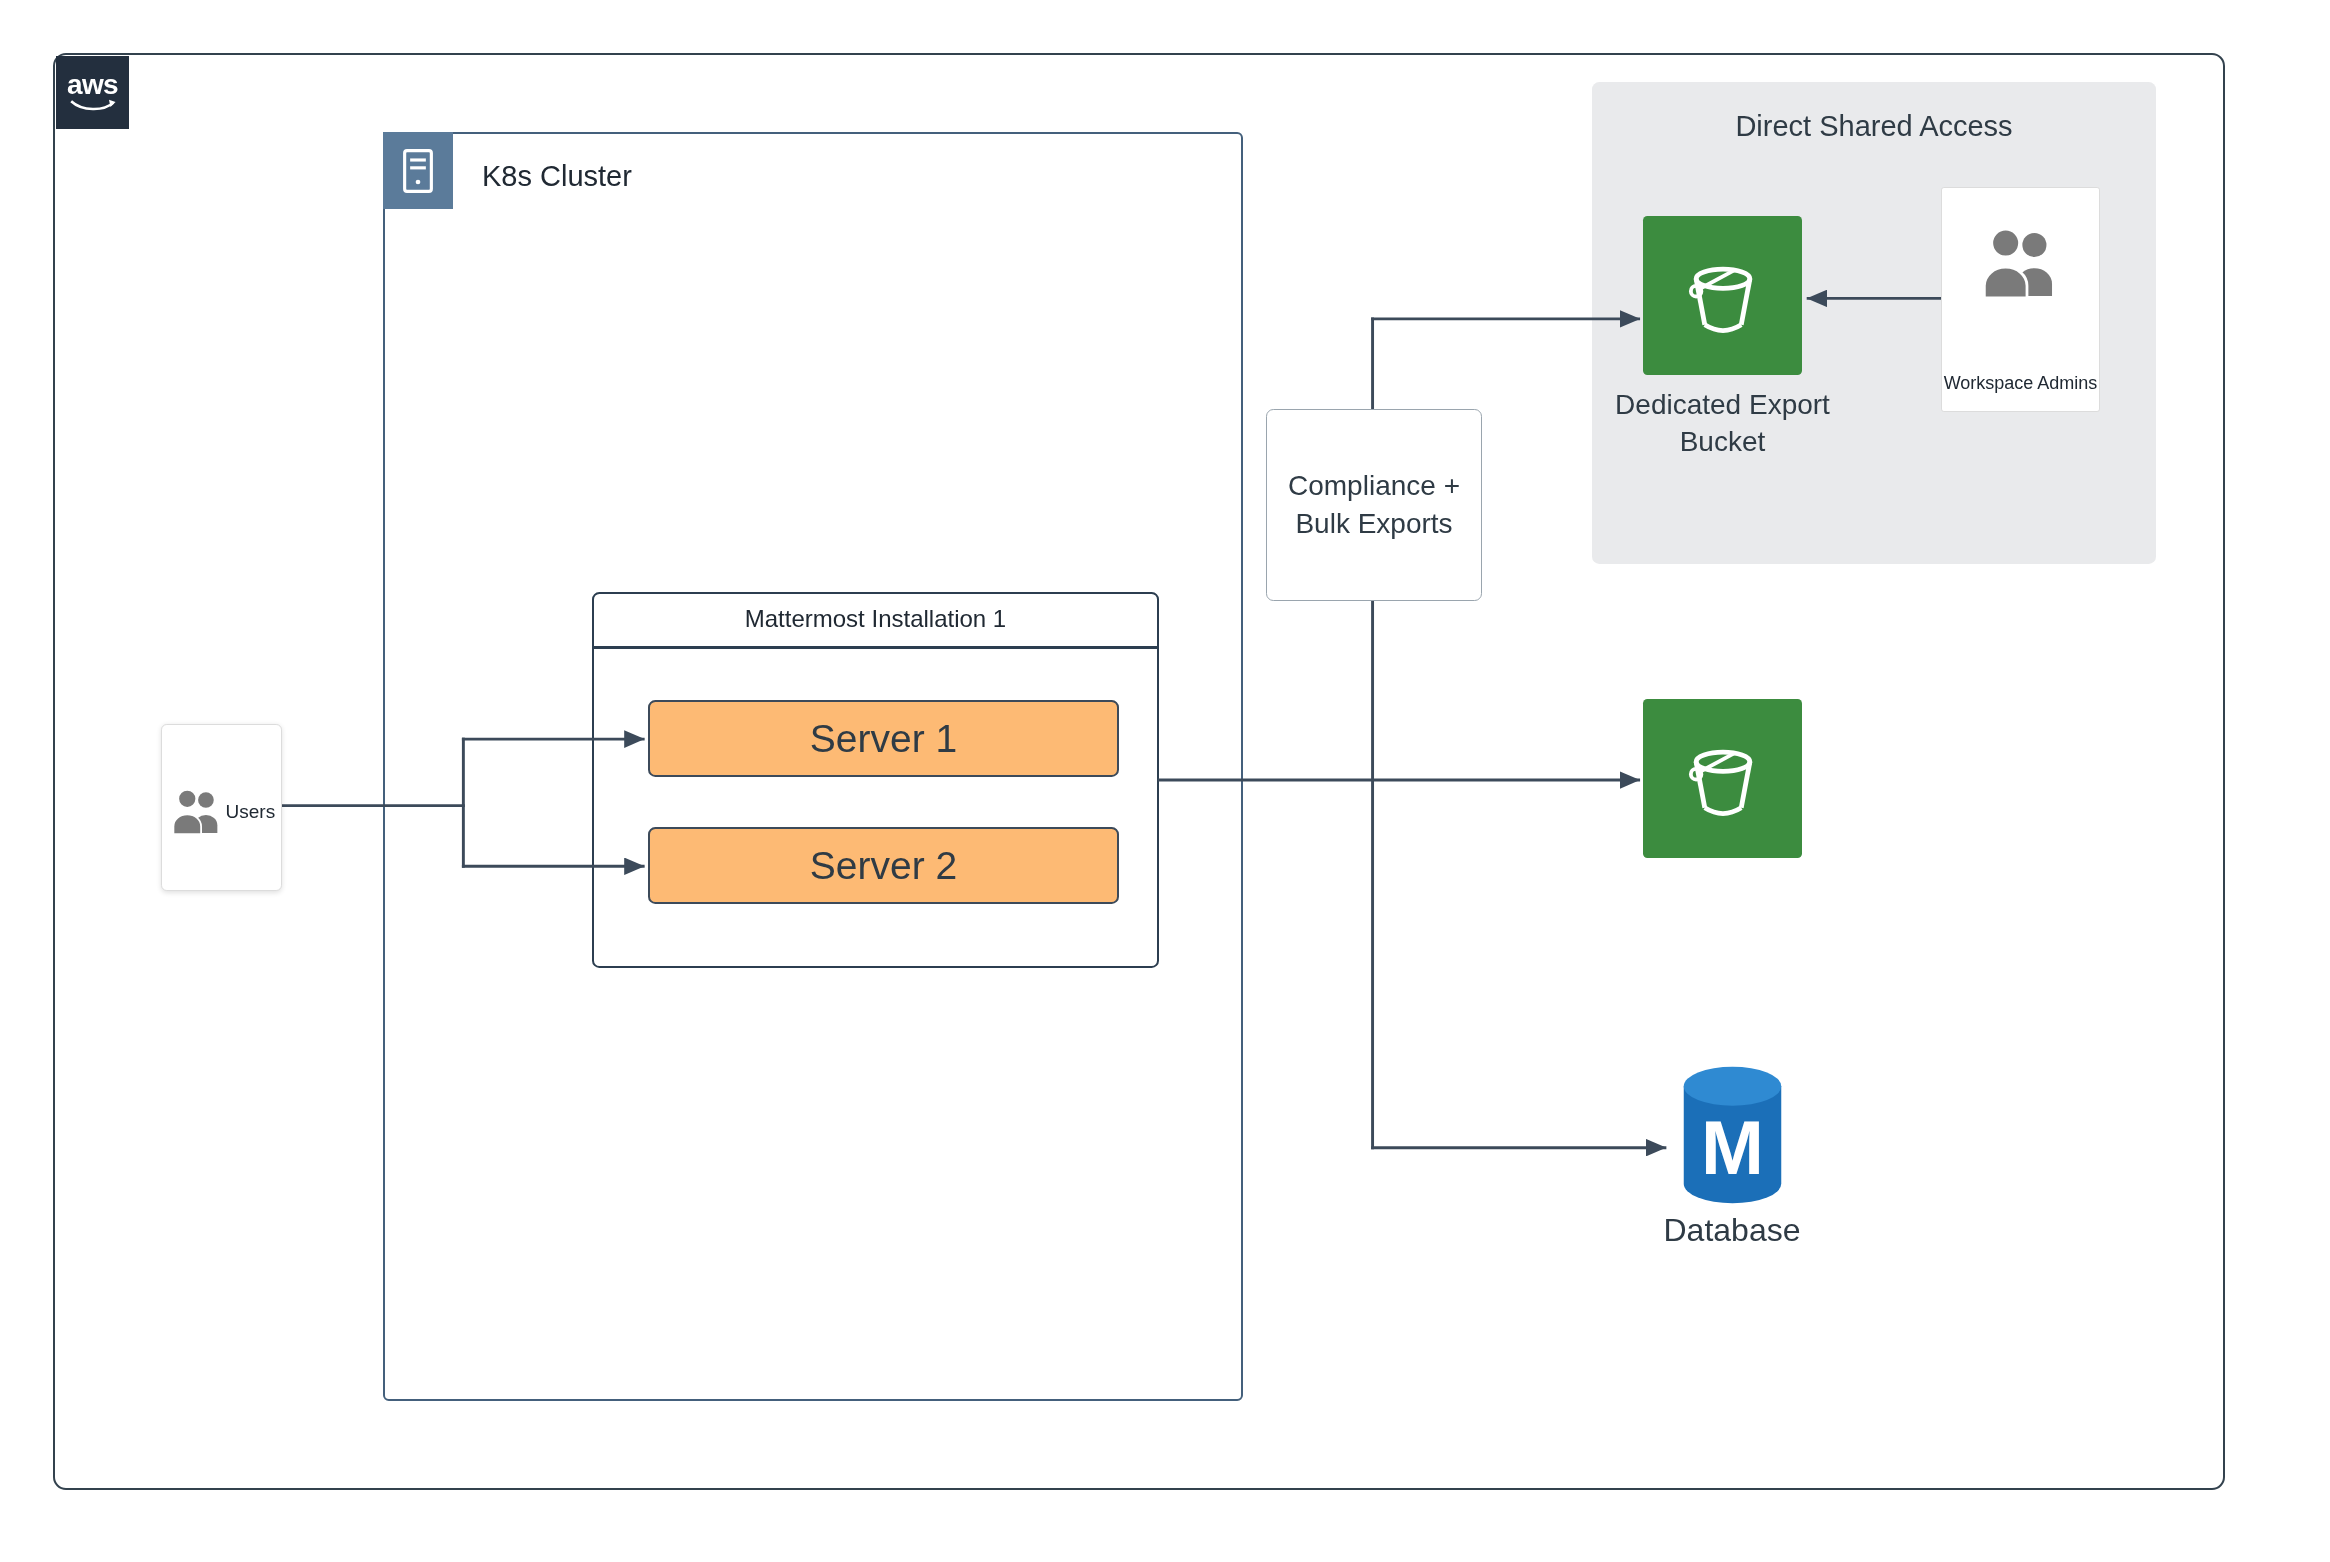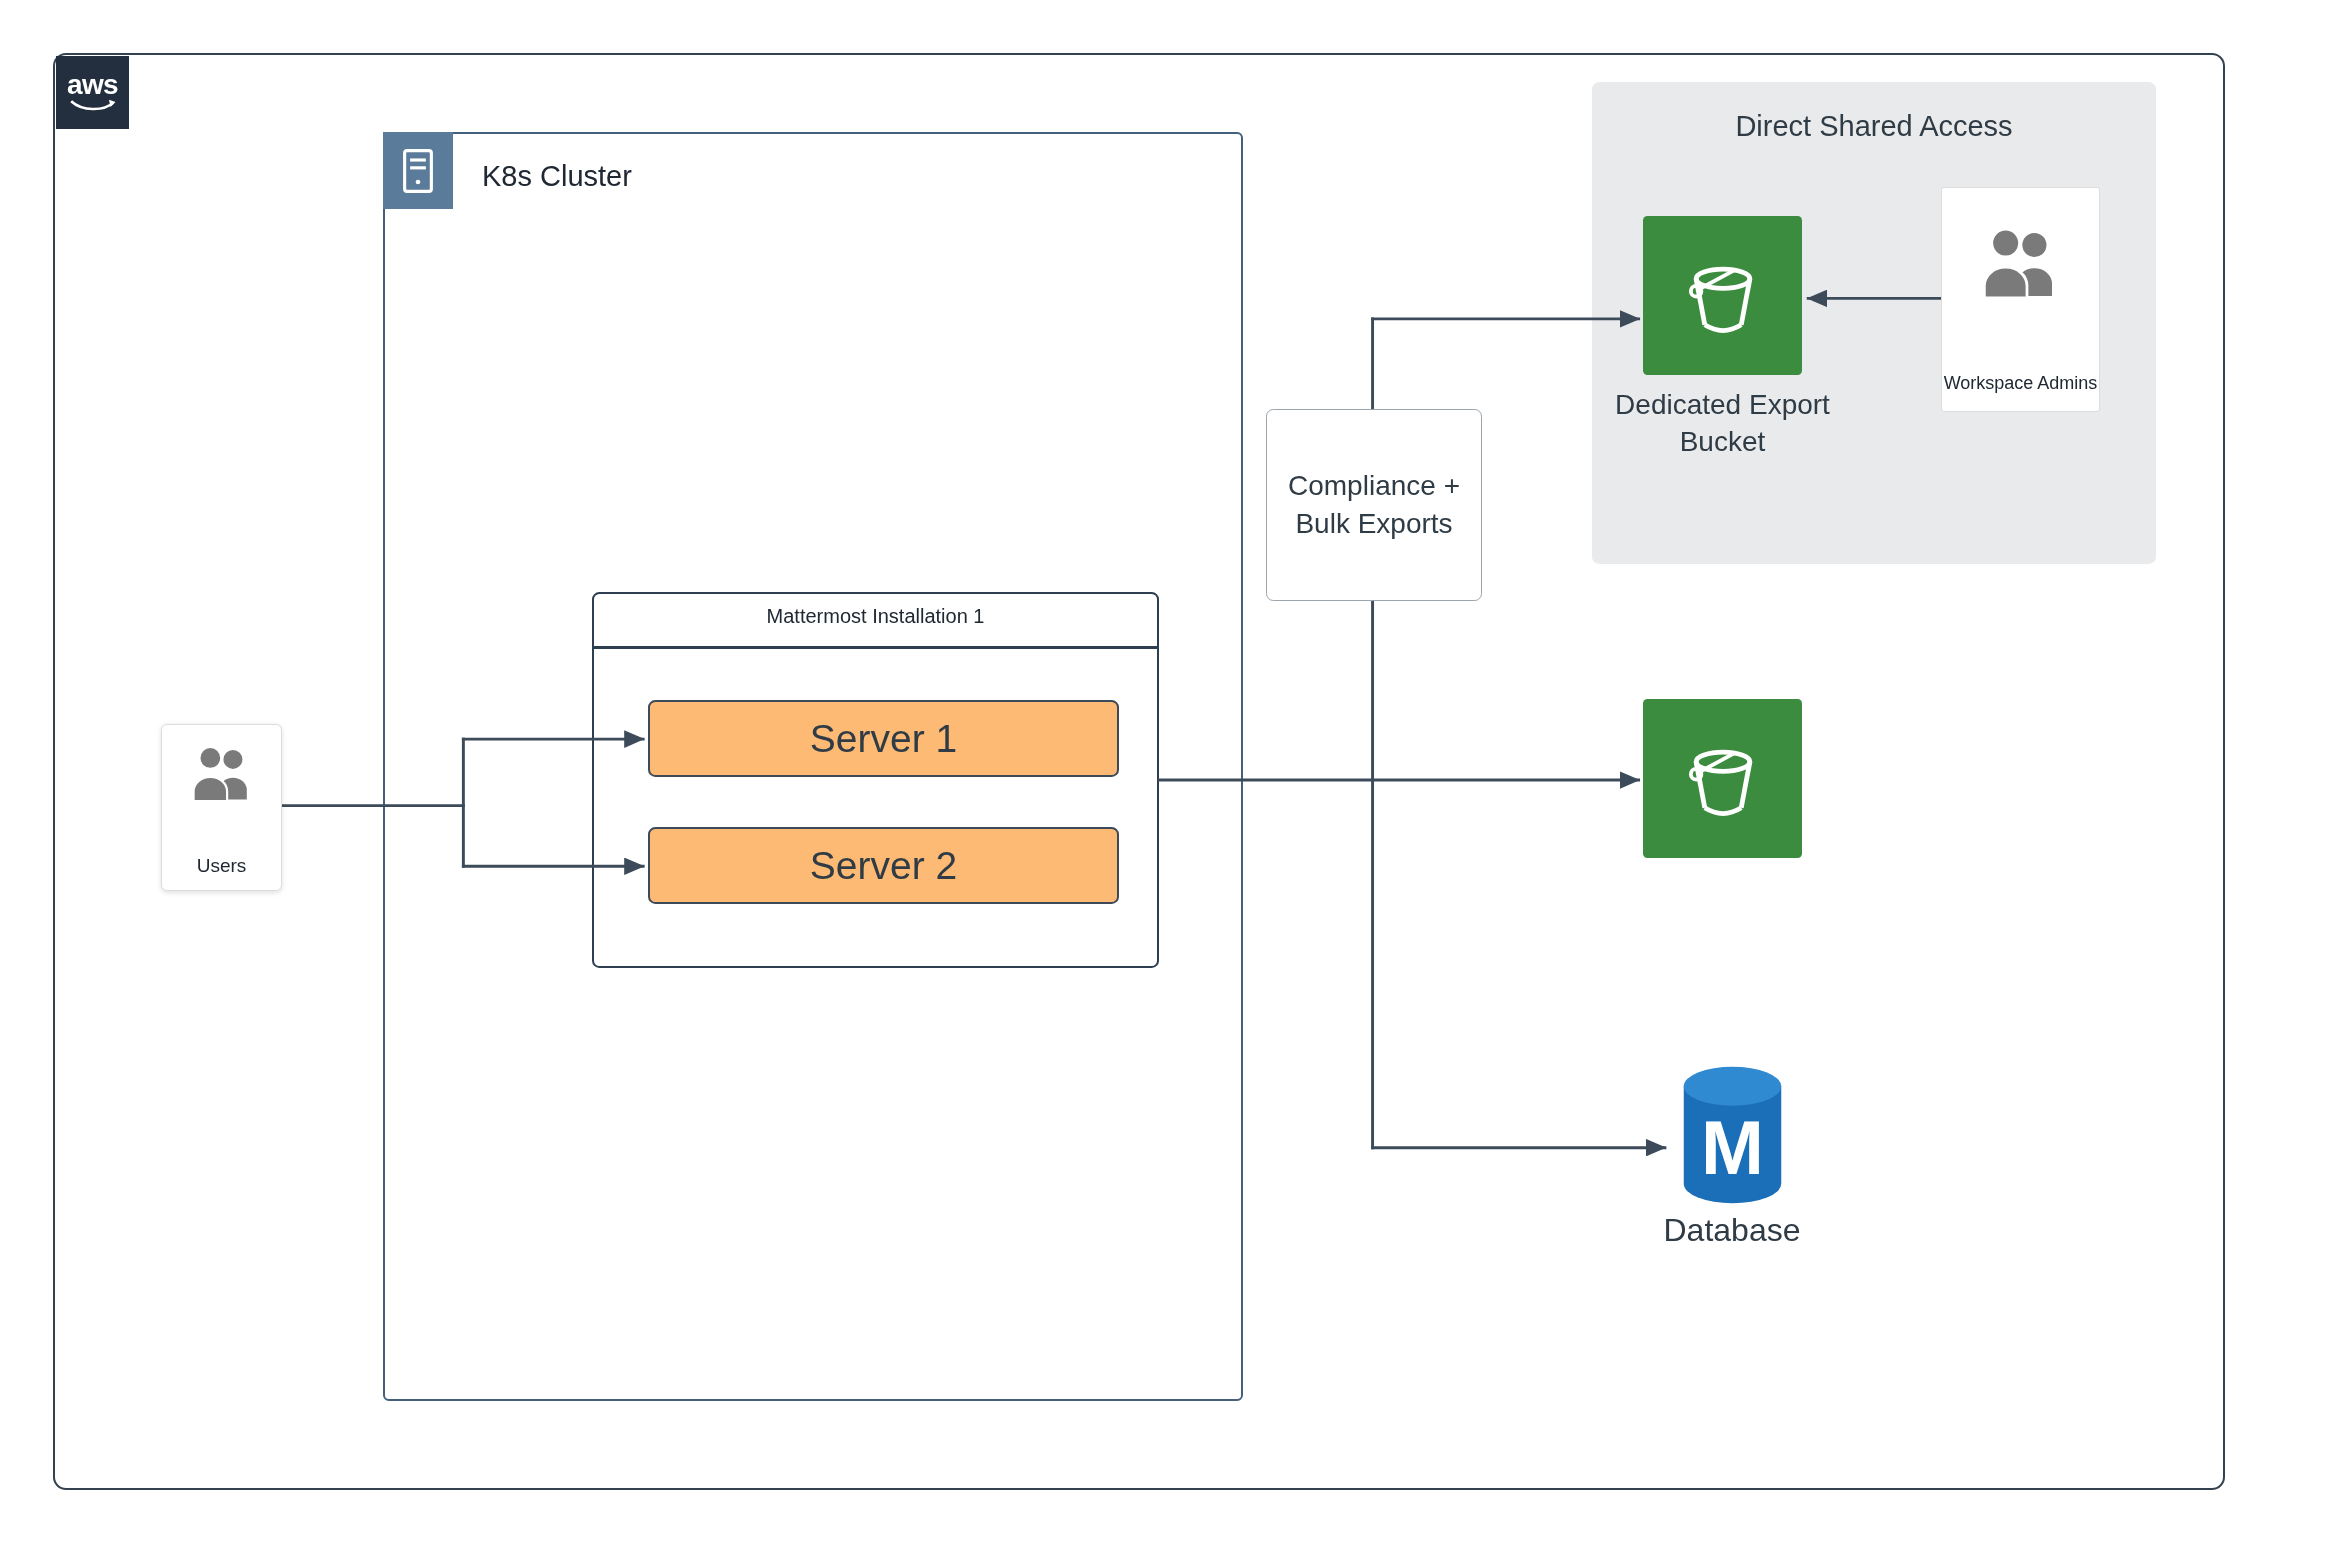--- a/index.html
+++ b/index.html
@@ -10,28 +10,28 @@
   .frame{left:53px;top:53px;width:2168px;height:1433px;border:2.2px solid #33424E;border-radius:13px;}
 
   .aws-badge{left:56px;top:56px;width:73px;height:73px;background:#232F3E;display:flex;flex-direction:column;align-items:center;justify-content:center;z-index:5;}
   .aws-text{color:#ffffff;font-size:28px;font-weight:700;line-height:28px;letter-spacing:-0.7px;}
 
   .k8s-box{left:383px;top:132px;width:860px;height:1269px;border:2.2px solid #44607C;border-radius:5.8px;box-sizing:border-box;}
   .k8s-badge{left:383px;top:132px;width:70px;height:77px;background:#5B7B9A;display:flex;align-items:center;justify-content:center;z-index:2;}
   .k8s-label{left:482px;top:159px;font-size:29px;line-height:35px;color:#202933;}
 
   .mm-box{left:592px;top:592px;width:567px;height:376px;border:2.9px solid #2C3E50;border-radius:7.3px;background:#ffffff;box-sizing:border-box;}
-  .mm-title{left:592px;top:605px;width:567px;text-align:center;font-size:20px;color:#202933;}
+  .mm-title{left:592px;top:605px;width:567px;text-align:center;font-size:24px;color:#202933;}
   .mm-divider{left:592px;top:646px;width:567px;height:2.9px;background:#2C3E50;}
 
   .server{left:648px;width:471px;height:77px;background:#fdba74;border:2.2px solid #3C4A5A;border-radius:7.3px;display:flex;align-items:center;justify-content:center;font-size:39px;color:#2F3B45;box-sizing:border-box;z-index:1;}
   .server1{top:700px;}
   .server2{top:827px;}
 
-  .users-card{left:161px;top:724px;width:121px;height:167px;background:#ffffff;border:0.7px solid #DCDCDC;border-radius:5.8px;box-shadow:0 1.5px 5.8px rgba(0,0,0,.12);display:flex;flex-direction:column;align-items:center;justify-content:space-between;padding:22px 5.8px 13px 5.8px;box-sizing:border-box;z-index:3;}
+  .users-card{left:161px;top:724px;width:121px;height:167px;background:#ffffff;border:0.7px solid #DCDCDC;border-radius:5.8px;box-shadow:0 1.5px 5.8px rgba(0,0,0,.12);display:flex;flex-direction:row;align-items:center;justify-content:space-between;padding:22px 5.8px 13px 5.8px;box-sizing:border-box;z-index:3;}
   .small-label{font-size:19px;color:#202933;white-space:nowrap;}
 
   .compliance-box{left:1266px;top:409px;width:216px;height:192px;background:#ffffff;border:1.5px solid #9AA5AE;border-radius:7.3px;display:flex;flex-direction:column;align-items:center;justify-content:center;font-size:28px;line-height:38px;color:#2F3B45;text-align:center;box-sizing:border-box;z-index:4;}
 
   .dsa-panel{left:1592px;top:82px;width:564px;height:482px;background:#E9EAEC;border-radius:7.3px;}
   .dsa-title{left:1592px;top:110px;width:564px;text-align:center;font-size:29px;color:#2F3B45;}
 
   .icon-tile{width:159px;height:159px;background:#3C8C3F;border-radius:4.4px;display:flex;align-items:center;justify-content:center;z-index:2;}
   .tile-dedicated{left:1643px;top:216px;}
   .tile-filestore{left:1643px;top:699px;}

